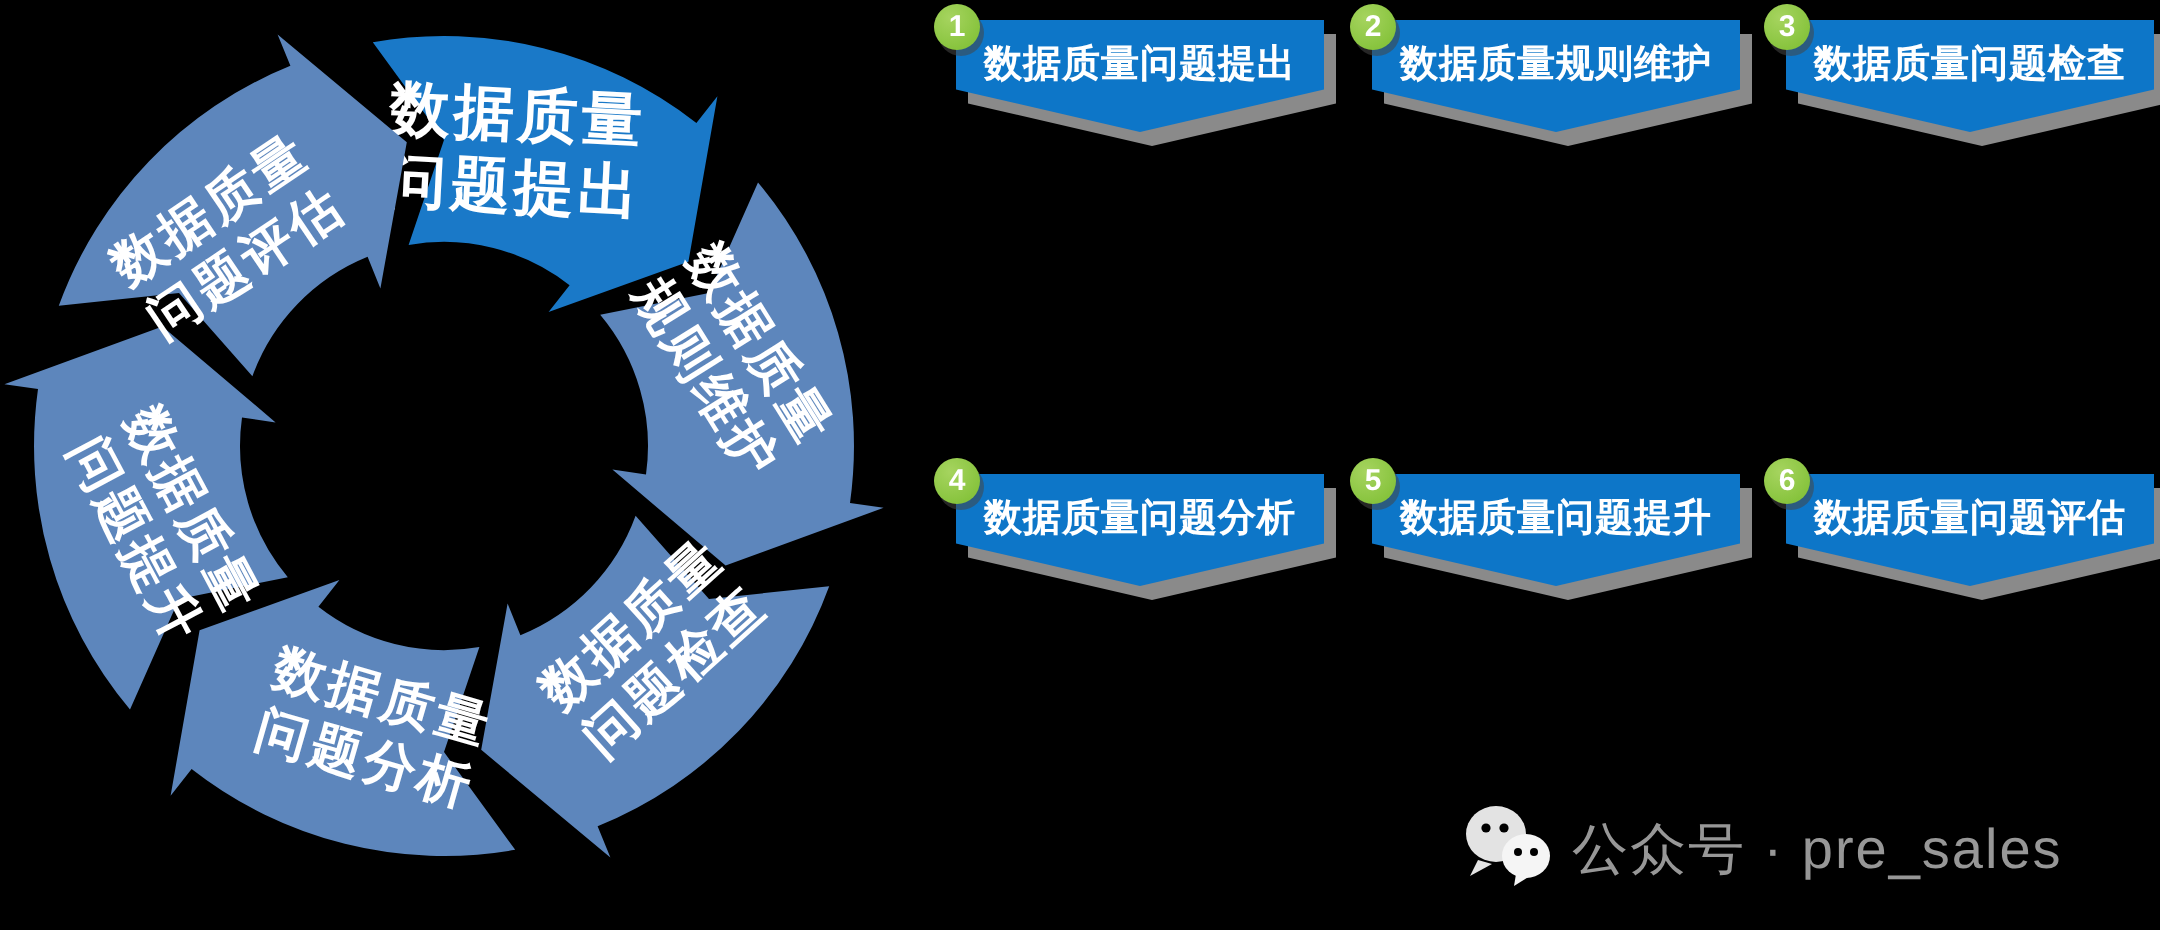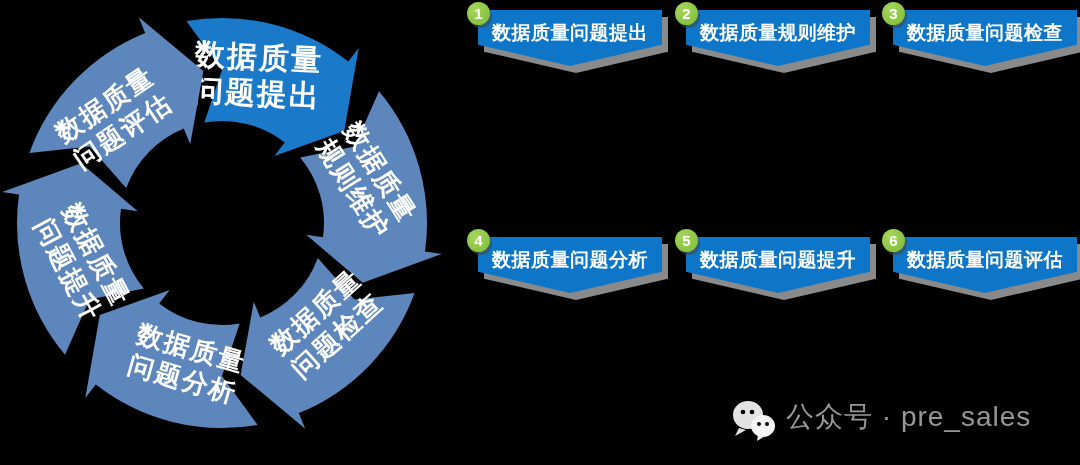--- a/index.html
+++ b/index.html
@@ -26,21 +26,21 @@
   .badge{
     position:absolute;left:-11px;top:-8px;width:23px;height:23px;border-radius:50%;
     background:radial-gradient(circle at 35% 30%, #a6d45f, #86c33c 75%);
     color:#ffffff;font-size:15px;font-weight:bold;
     display:flex;align-items:center;justify-content:center;
     filter:drop-shadow(2px 3px 0 rgba(70,70,70,0.55));
   }
   
   .watermark{
     position:absolute;left:731px;top:398px;height:46px;
-    display:flex;align-items:flex-start;gap:9px;
+    display:flex;align-items:flex-end;gap:9px;
   }
   .watermark-text{
     color:#979797;font-size:28px;letter-spacing:1px;white-space:nowrap;
   }
 </style>
 </head>
 <body>
 
 <div class="stage">
 

